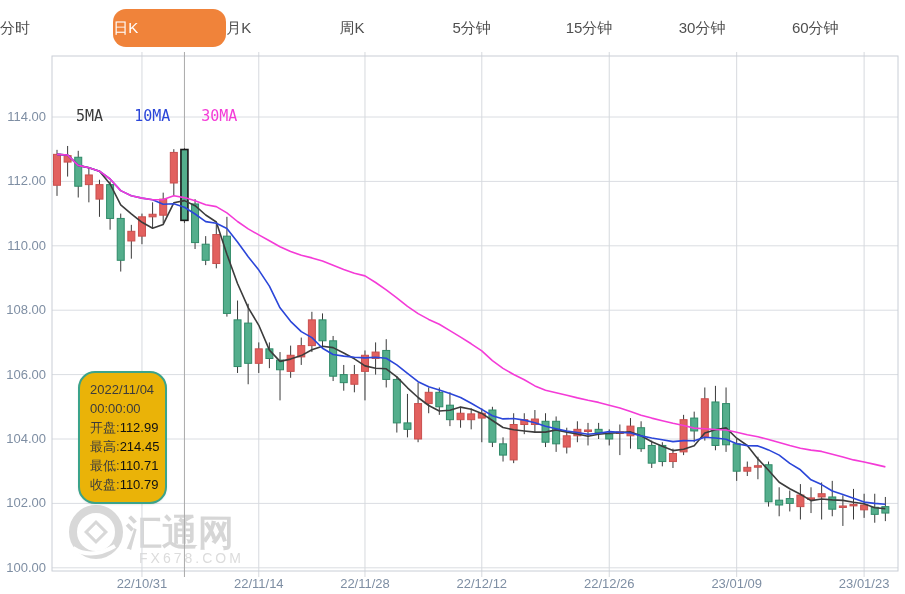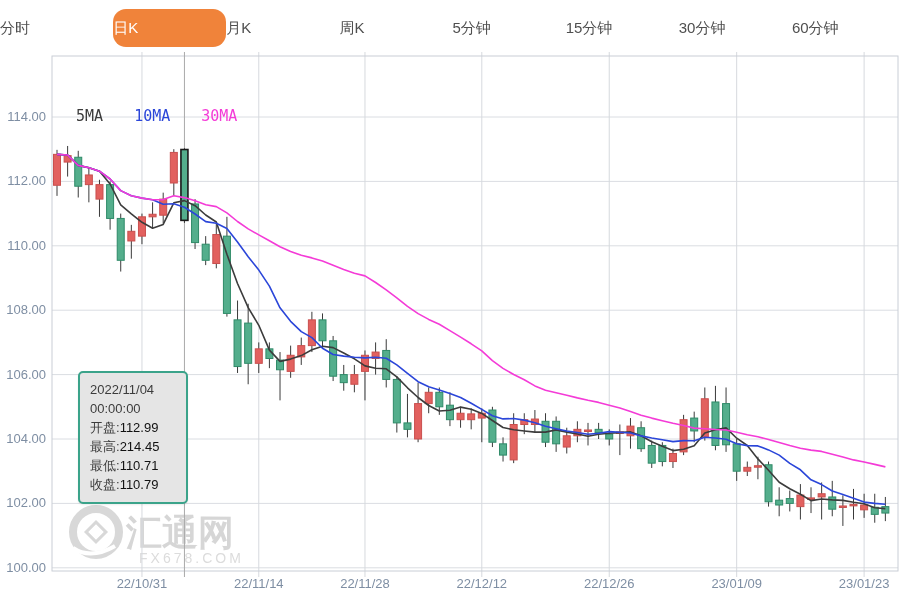--- a/index.html
+++ b/index.html
@@ -4,22 +4,22 @@
 <style>
   html,body{margin:0;padding:0;background:#fff;}
   .stage{position:relative;width:905px;height:594px;background:#fff;overflow:hidden;
          font-family:"Liberation Sans","DejaVu Sans",sans-serif;}
   .tabbar{position:absolute;left:0;top:0;width:905px;height:56px;display:flex;align-items:center;z-index:5;}
   .tab{flex:1;text-align:left;font-size:15px;color:#4f4f4f;height:38px;line-height:38px;cursor:pointer;}
   .tab.active{background:#F0833A;color:#fff;border-radius:13px;}
   .legend{position:absolute;left:76px;top:71px;z-index:4;font-family:"DejaVu Sans Mono","Liberation Mono",monospace;
           font-size:15px;font-weight:normal;letter-spacing:0;margin-top:36px;}
   .legend span{margin-right:22px;}
-  .tooltip{position:absolute;left:78px;top:371px;z-index:6;background:#e5e5e5;border:2px solid #3BA38A;
-           border-radius:5px;padding:7px 27px 8px 10px;font-size:13px;color:#3c3c3c;line-height:19px;
+  .tooltip{position:absolute;left:78px;top:371px;z-index:6;background:#eab308;border:2px solid #3BA38A;
+           border-radius:17px;padding:7px 6px 8px 10px;font-size:13px;color:#3c3c3c;line-height:19px;
            box-shadow:0 1px 2px rgba(0,0,0,0.08);}
   .tooltip .v{font-weight:normal;color:#111;}
   .wm{position:absolute;left:63px;top:496px;z-index:1;pointer-events:none;}
   svg text{font-family:"Liberation Sans","DejaVu Sans",sans-serif;}
 </style>
 </head>
 <body>
 
 <div class="stage">
 

